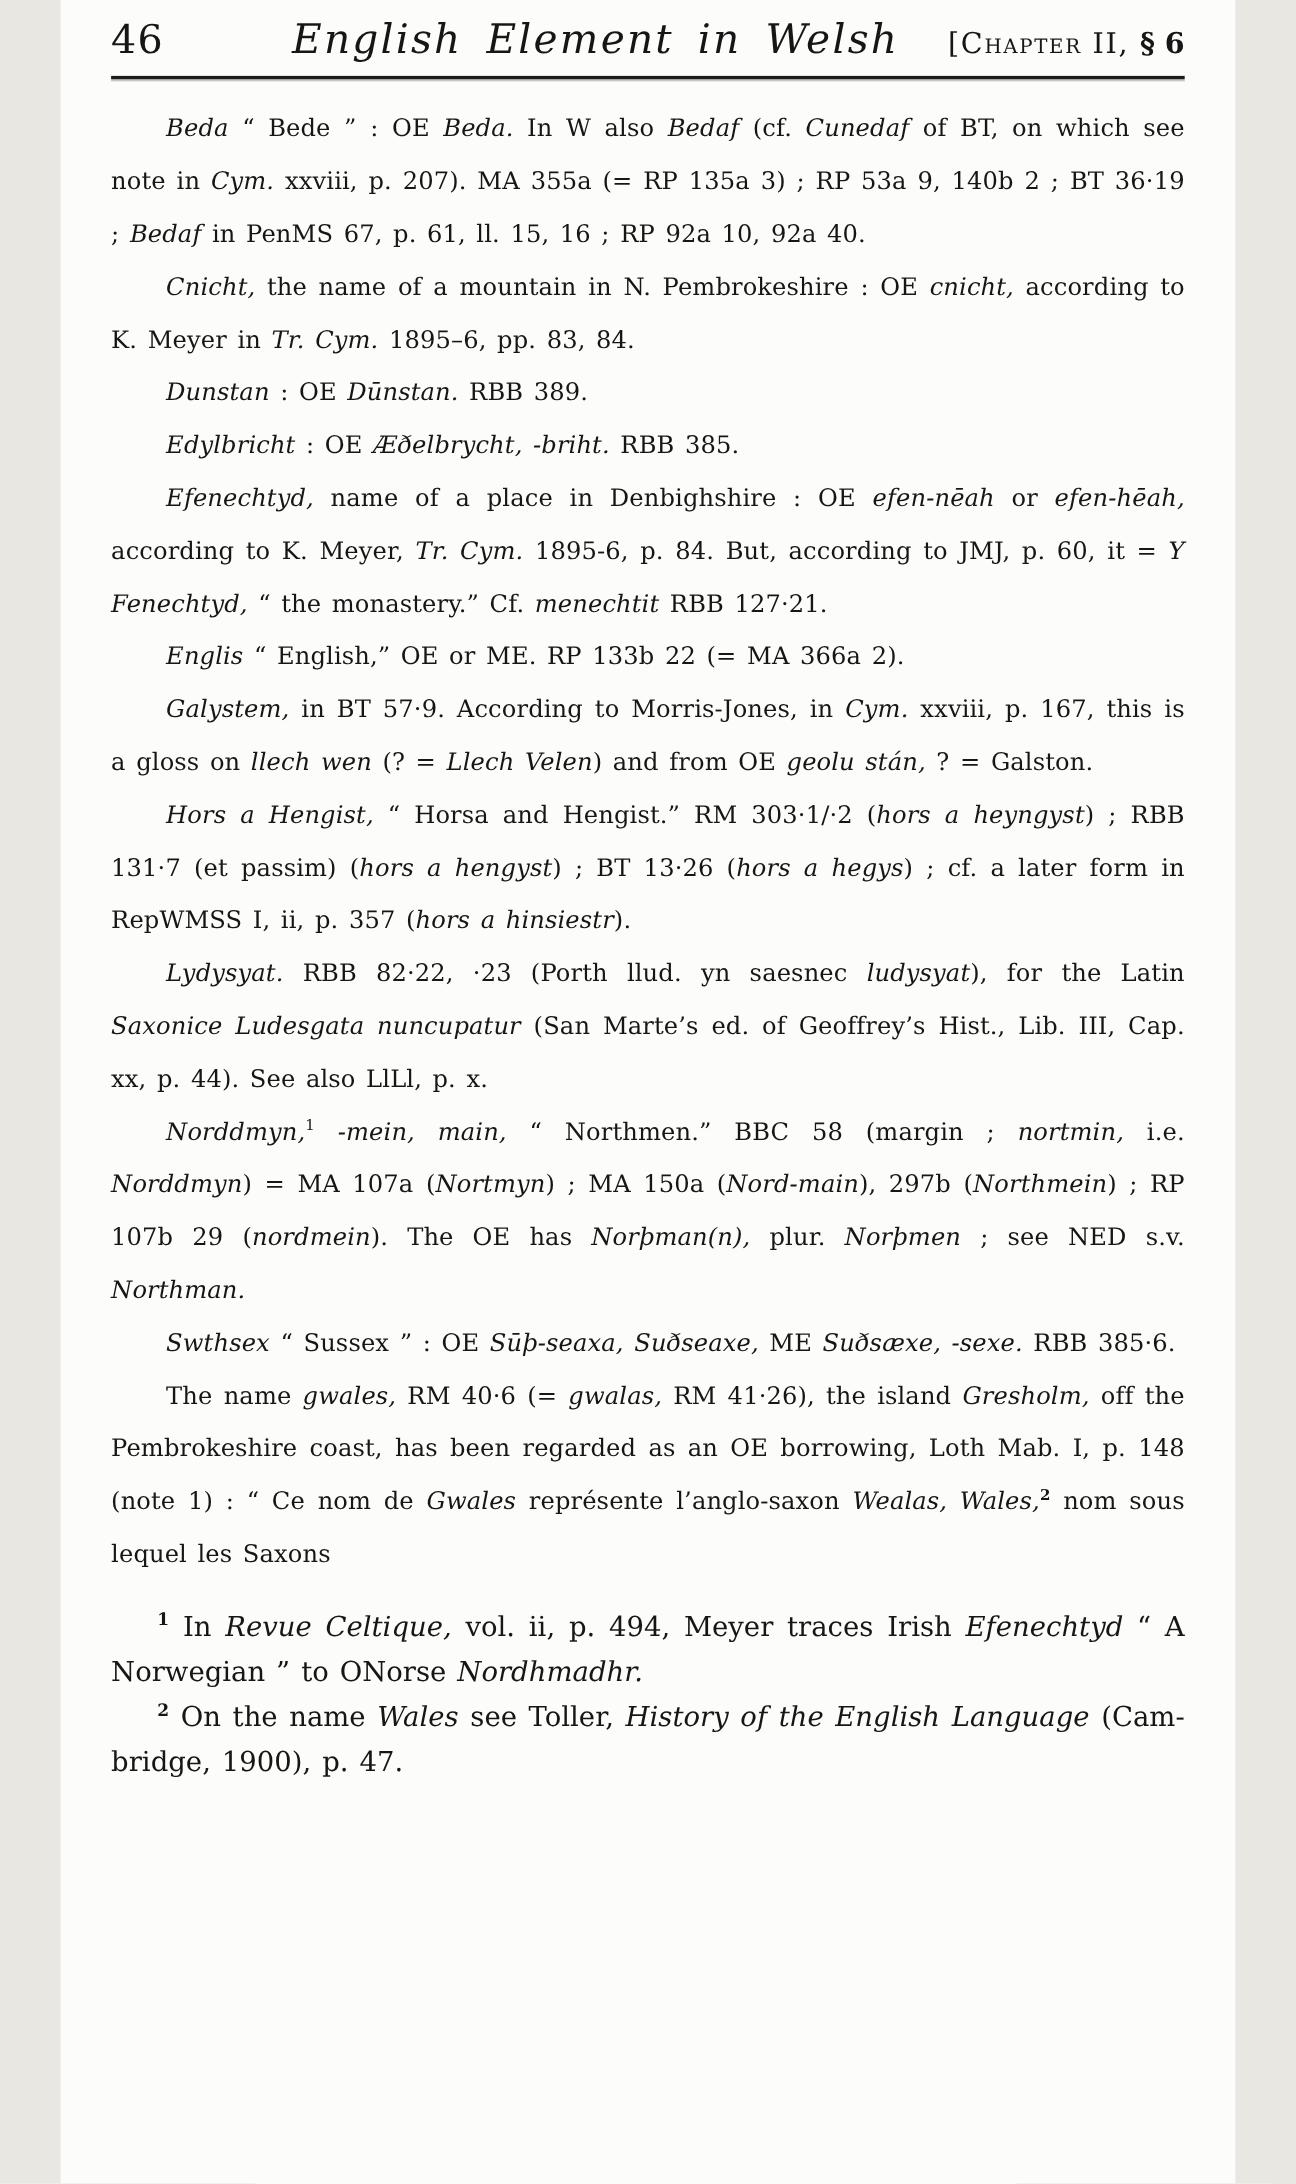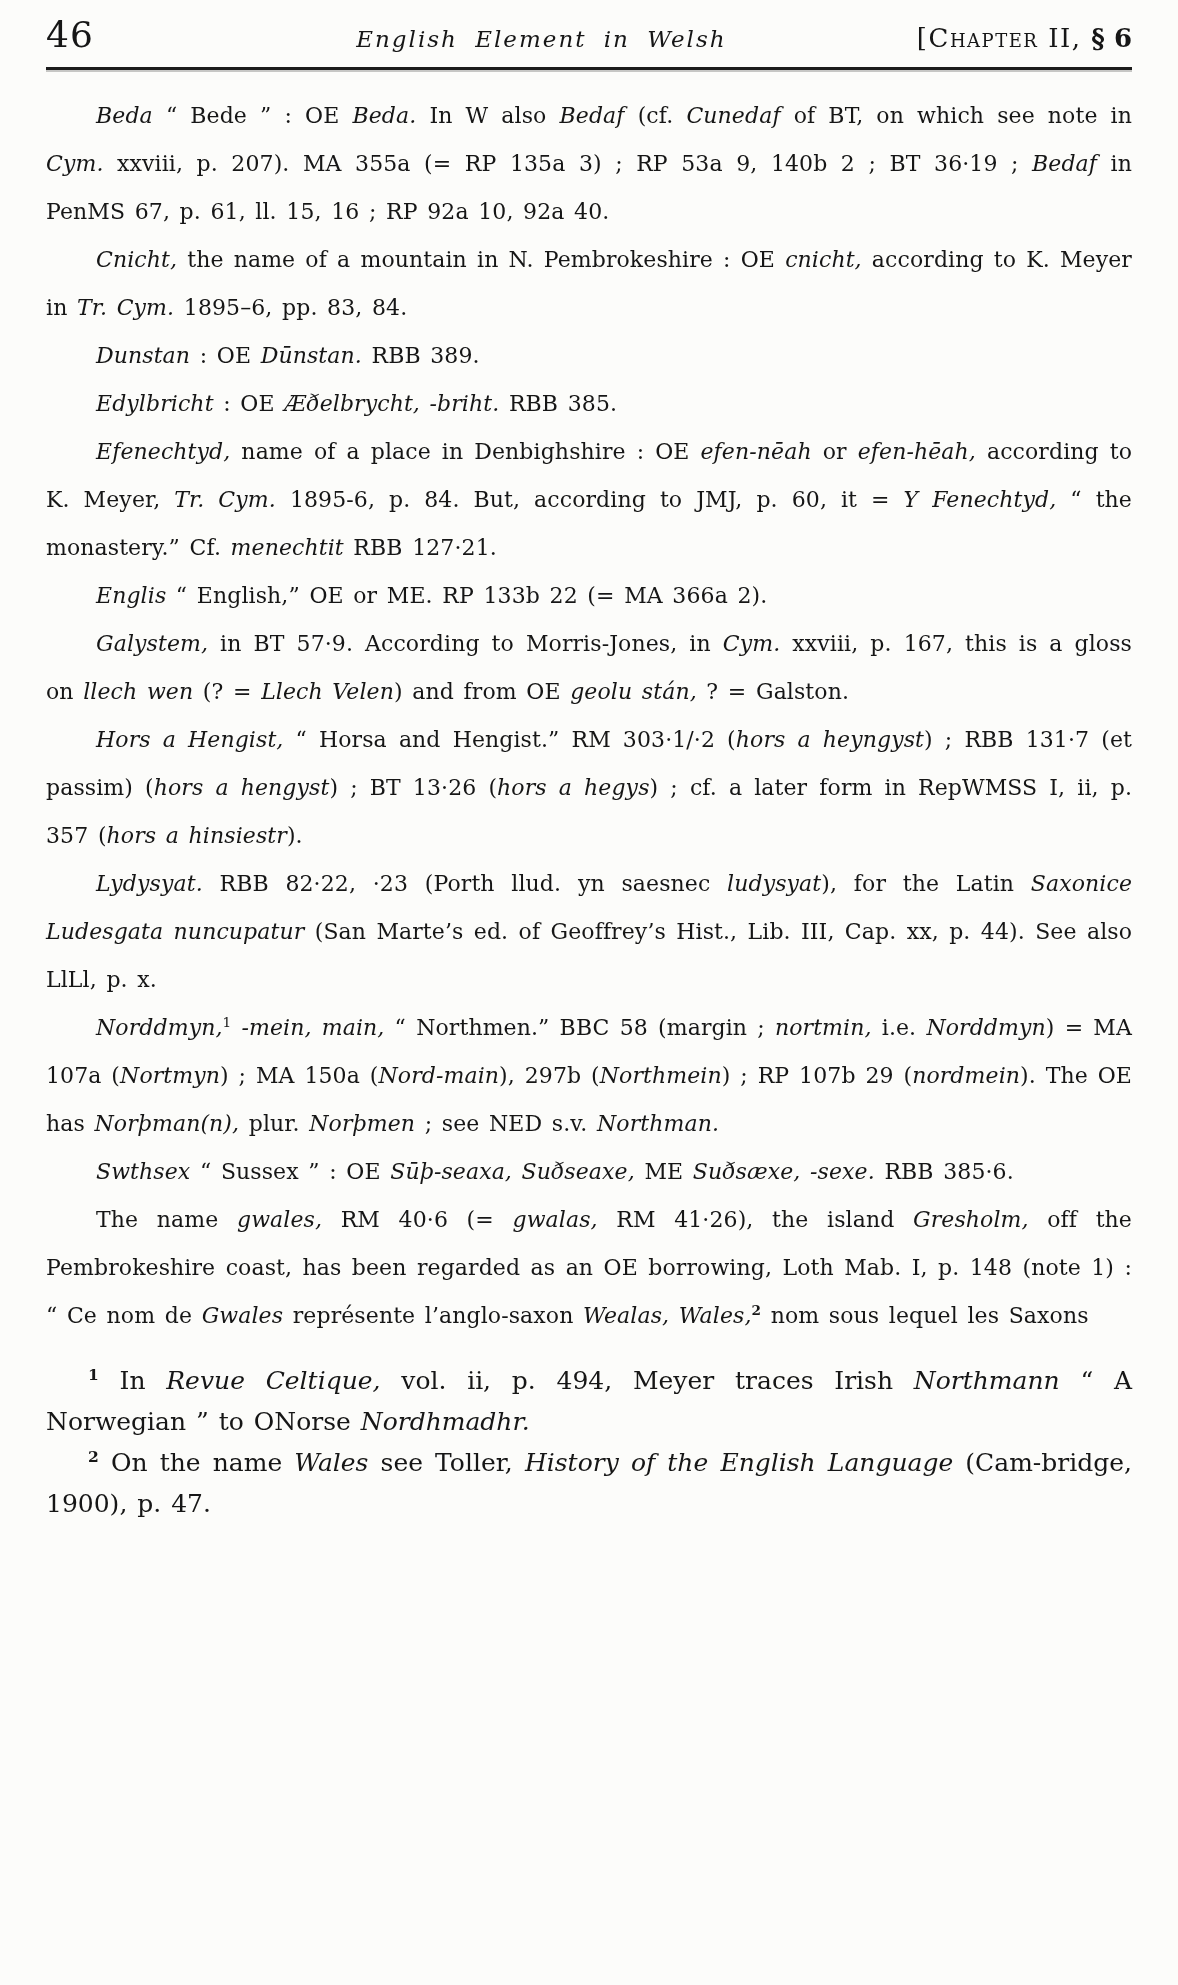--- a/index.html
+++ b/index.html
@@ -1,18 +1,18 @@
 <!DOCTYPE html>
 <html><head>
 <meta charset="utf-8">
 <style>
   html, body { margin: 0; padding: 0; background: #e9e7e2; }
   .page {
     position: relative;
-    width: 1178px;
+    width: 1068px;
     height: 1985px;
     margin: 0 auto;
     box-sizing: border-box;
     background: #fcfcfa;
     color: #161616;
     font-family: "DejaVu Serif", "Liberation Serif", serif;
     padding: 0 46px;
     overflow: hidden;
   }
   
@@ -22,21 +22,21 @@
     justify-content: space-between;
     padding-top: 14px;
   }
   .pagenum {
     font-size: 36px;
     letter-spacing: 1px;
     flex: 0 0 120px;
   }
   .runtitle {
     font-style: italic;
-    font-size: 23px;
+    font-size: 37px;
     letter-spacing: 2px;
     word-spacing: 8px;
     text-align: center;
     flex: 1 1 auto;
     white-space: nowrap;
   }
   .chapmark {
     flex: 0 0 auto;
     font-size: 26px;
     text-align: left;
@@ -101,17 +101,17 @@
       <p class="para"><span class="it">Englis</span><span> “ English,” OE or ME.  RP 133b 22 (= MA 366a 2).</span></p>
       <p class="para"><span class="it">Galystem,</span><span> in BT 57·9.  According to Morris-Jones, in </span><span class="it">Cym.</span><span> xxviii, p. 167, this is a gloss on </span><span class="it">llech wen</span><span> (? = </span><span class="it">Llech Velen</span><span>) and from OE </span><span class="it">geolu stán,</span><span> ? = Galston.</span></p>
       <p class="para"><span class="it">Hors a Hengist,</span><span> “ Horsa and Hengist.”  RM 303·1/·2 (</span><span class="it">hors a heyngyst</span><span>) ;  RBB 131·7 (et passim) (</span><span class="it">hors a hengyst</span><span>) ;  BT 13·26 (</span><span class="it">hors a hegys</span><span>) ;  cf. a later form in RepWMSS I, ii, p. 357 (</span><span class="it">hors a hinsiestr</span><span>).</span></p>
       <p class="para"><span class="it">Lydysyat.</span><span>  RBB 82·22, ·23 (Porth llud. yn saesnec </span><span class="it">ludysyat</span><span>), for the Latin </span><span class="it">Saxonice Ludesgata nuncupatur</span><span> (San Marte’s ed. of Geoffrey’s Hist., Lib. III, Cap. xx, p. 44).  See also LlLl, p. x.</span></p>
       <p class="para"><span class="it">Norddmyn,</span><span class="sup">1</span><span> </span><span class="it">-mein, main,</span><span> “ Northmen.”  BBC 58 (margin ;  </span><span class="it">nortmin,</span><span> i.e. </span><span class="it">Norddmyn</span><span>) = MA 107a (</span><span class="it">Nortmyn</span><span>) ;  MA 150a (</span><span class="it">Nord-main</span><span>), 297b (</span><span class="it">Northmein</span><span>) ;  RP 107b 29 (</span><span class="it">nordmein</span><span>).  The OE has </span><span class="it">Norþman(n),</span><span> plur. </span><span class="it">Norþmen</span><span> ;  see NED s.v. </span><span class="it">Northman.</span></p>
       <p class="para"><span class="it">Swthsex</span><span> “ Sussex ” :  OE </span><span class="it">Sūþ-seaxa, Suðseaxe,</span><span> ME </span><span class="it">Suðsæxe, -sexe.</span><span>  RBB 385·6.</span></p>
       <p class="para"><span>The name </span><span class="it">gwales,</span><span> RM 40·6 (= </span><span class="it">gwalas,</span><span> RM 41·26), the island </span><span class="it">Gresholm,</span><span> off the Pembrokeshire coast, has been regarded as an OE borrowing, Loth Mab. I, p. 148 (note 1) :  “ Ce nom de </span><span class="it">Gwales</span><span> représente l’anglo-saxon  </span><span class="it">Wealas, Wales,</span><span class="bd sup">2</span><span> nom sous lequel les Saxons</span></p>
     </main>
 
   <section class="footnotes">
-      <p class="fnote"><span class="bd sup">1</span><span> In </span><span class="it">Revue Celtique,</span><span> vol. ii, p. 494, Meyer traces Irish </span><span class="it">Northmann</span><span> “ A Norwegian ” to ONorse </span><span class="it">Nordhmadhr.</span></p>
+      <p class="fnote"><span class="bd sup">1</span><span> In </span><span class="it">Revue Celtique,</span><span> vol. ii, p. 494, Meyer traces Irish </span><span class="it">Efenechtyd</span><span> “ A Norwegian ” to ONorse </span><span class="it">Nordhmadhr.</span></p>
       <p class="fnote"><span class="bd sup">2</span><span> On the name </span><span class="it">Wales</span><span> see Toller, </span><span class="it">History of the English Language</span><span> (Cam-bridge, 1900), p. 47.</span></p>
     </section>
 
 </div>
 
 </body></html>

